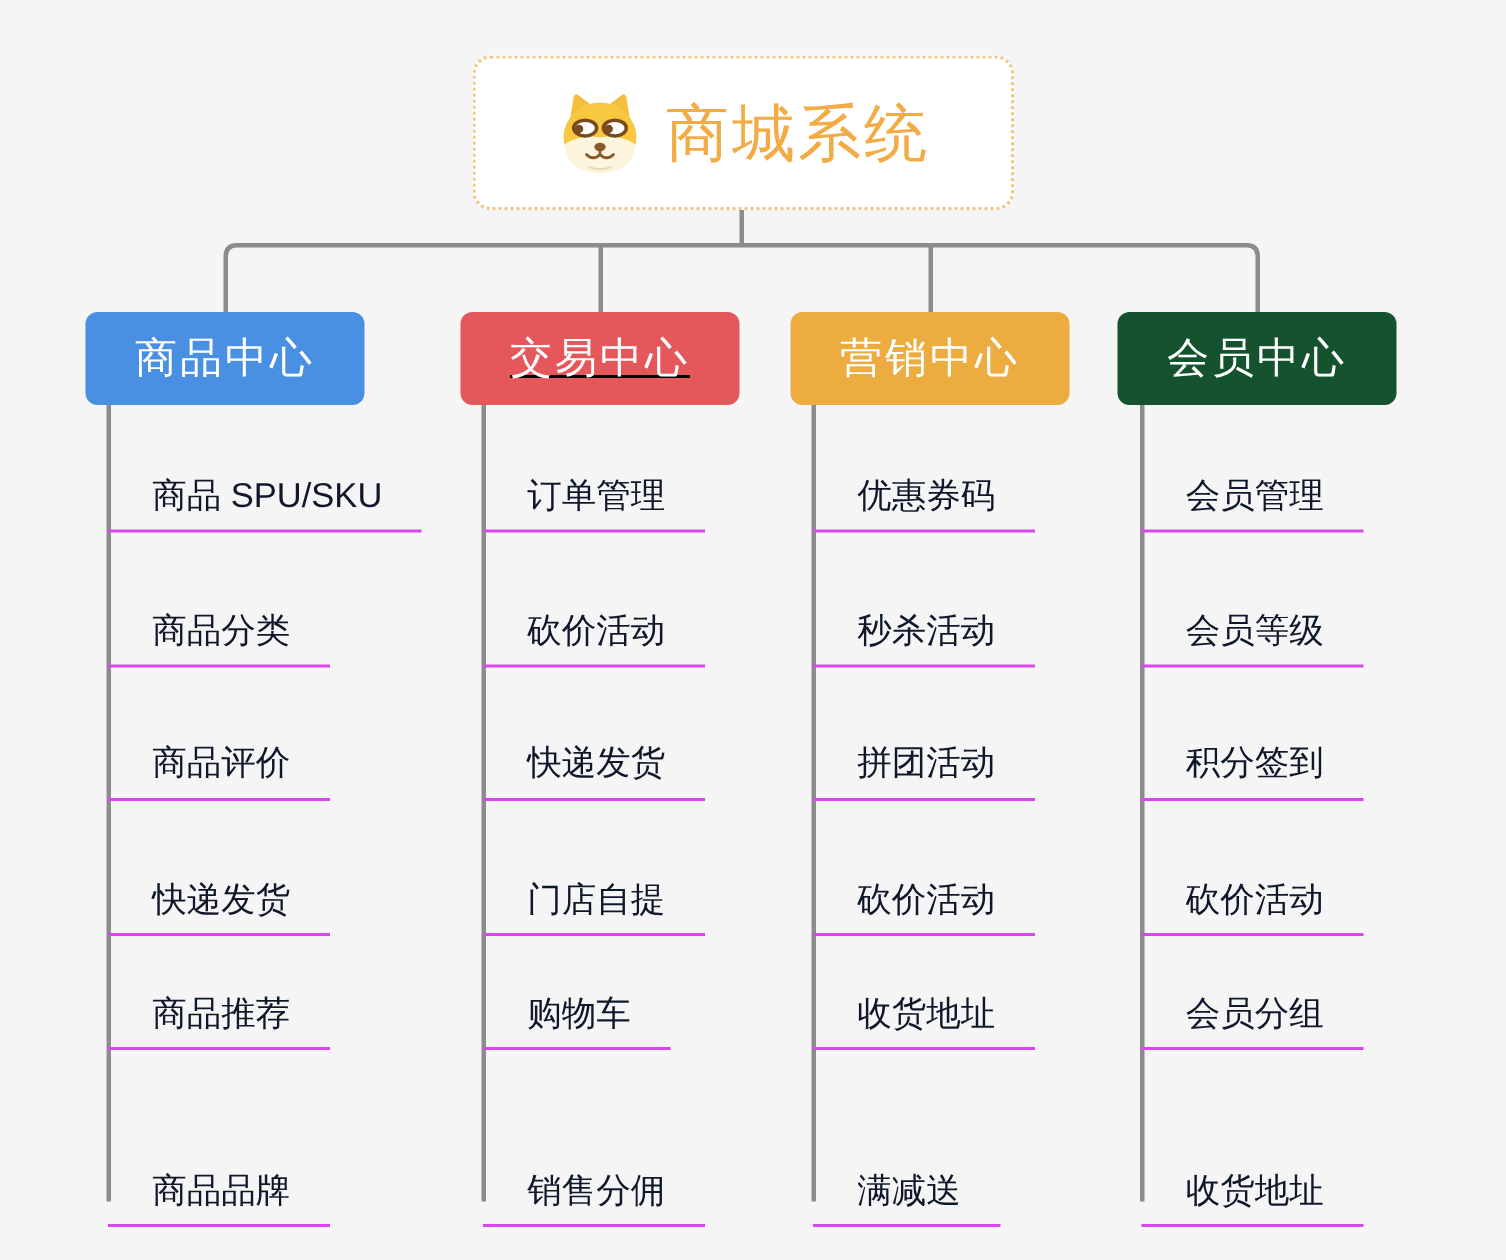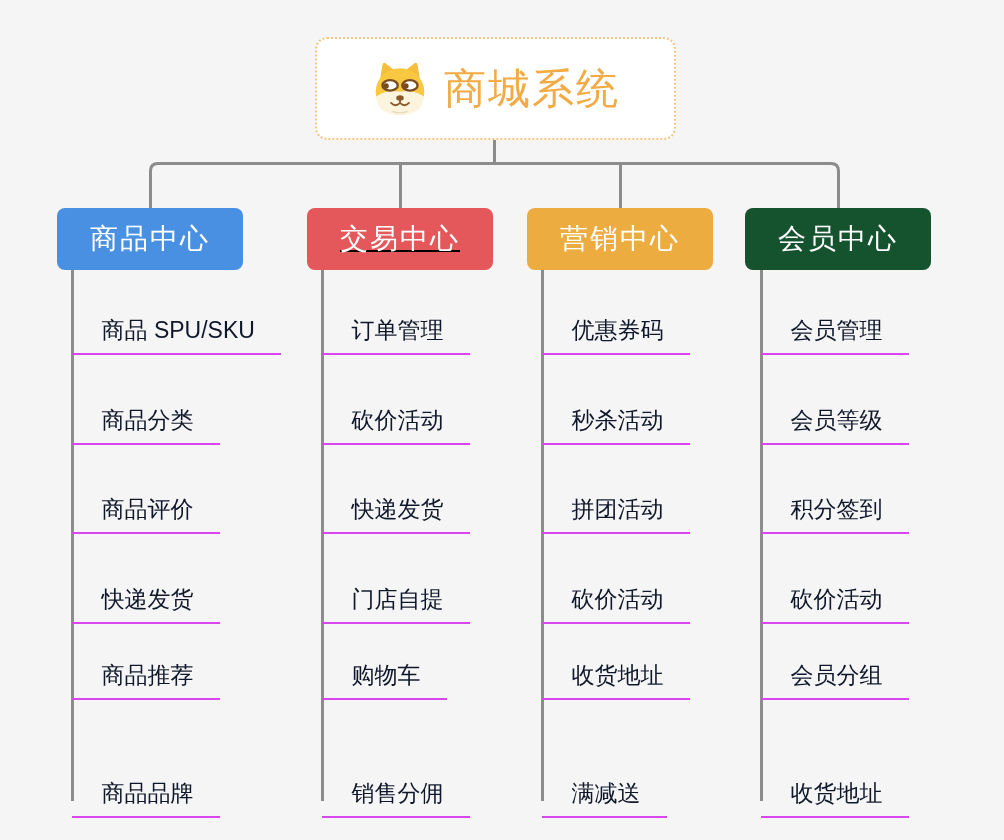--- a/index.html
+++ b/index.html
@@ -72,21 +72,21 @@
     left: 0;
     white-space: nowrap;
     font-size: 23px;
     line-height: 34px;
     color: #0f172a;
     padding: 0 26px 6px 30px;
     border-bottom: 2px solid #d946ef;
   }
   .r0 { top: 313px; }
   .r1 { top: 403px; }
-  .r2 { top: 492px; }
+  .r2 { top: 492px; font-family: Liberation Serif, serif; }
   .r3 { top: 582px; }
   .r4 { top: 658px; }
   .r5 { top: 776px; }
 </style>
 </head>
 <body>
 
 <div class="canvas">
 
   <svg class="connectors" viewBox="0 0 1004 840" xmlns="http://www.w3.org/2000/svg">

